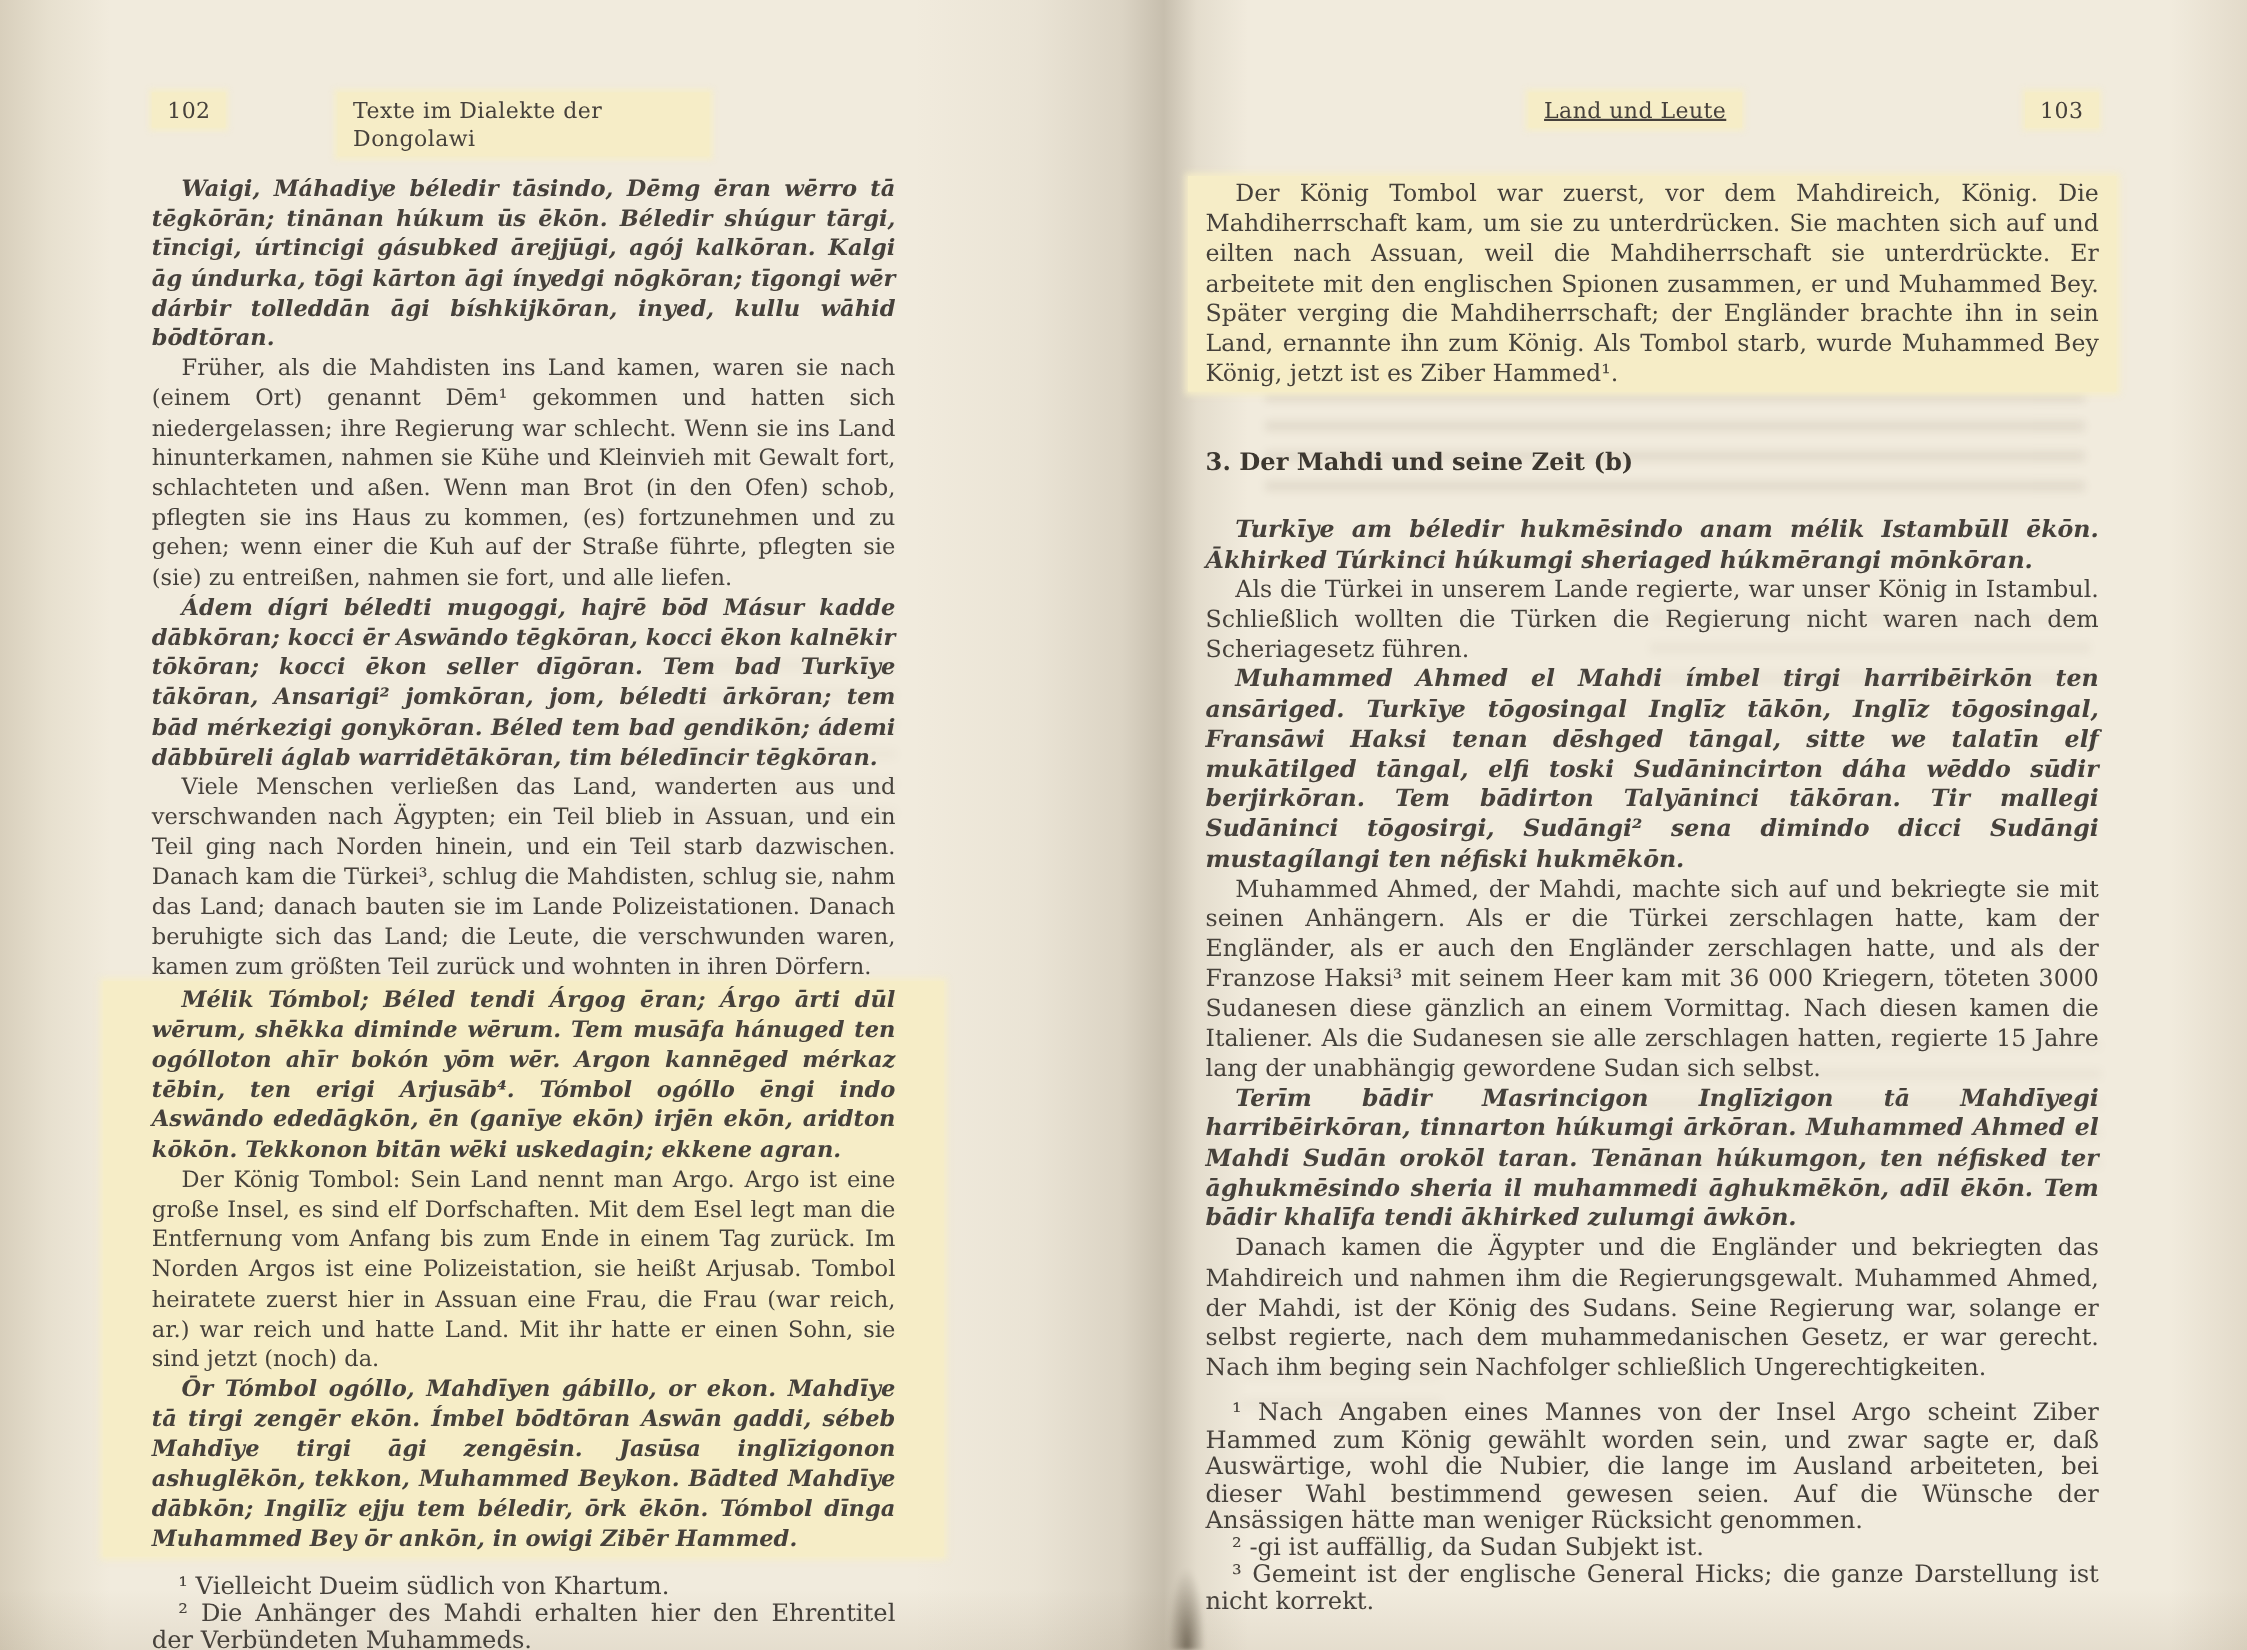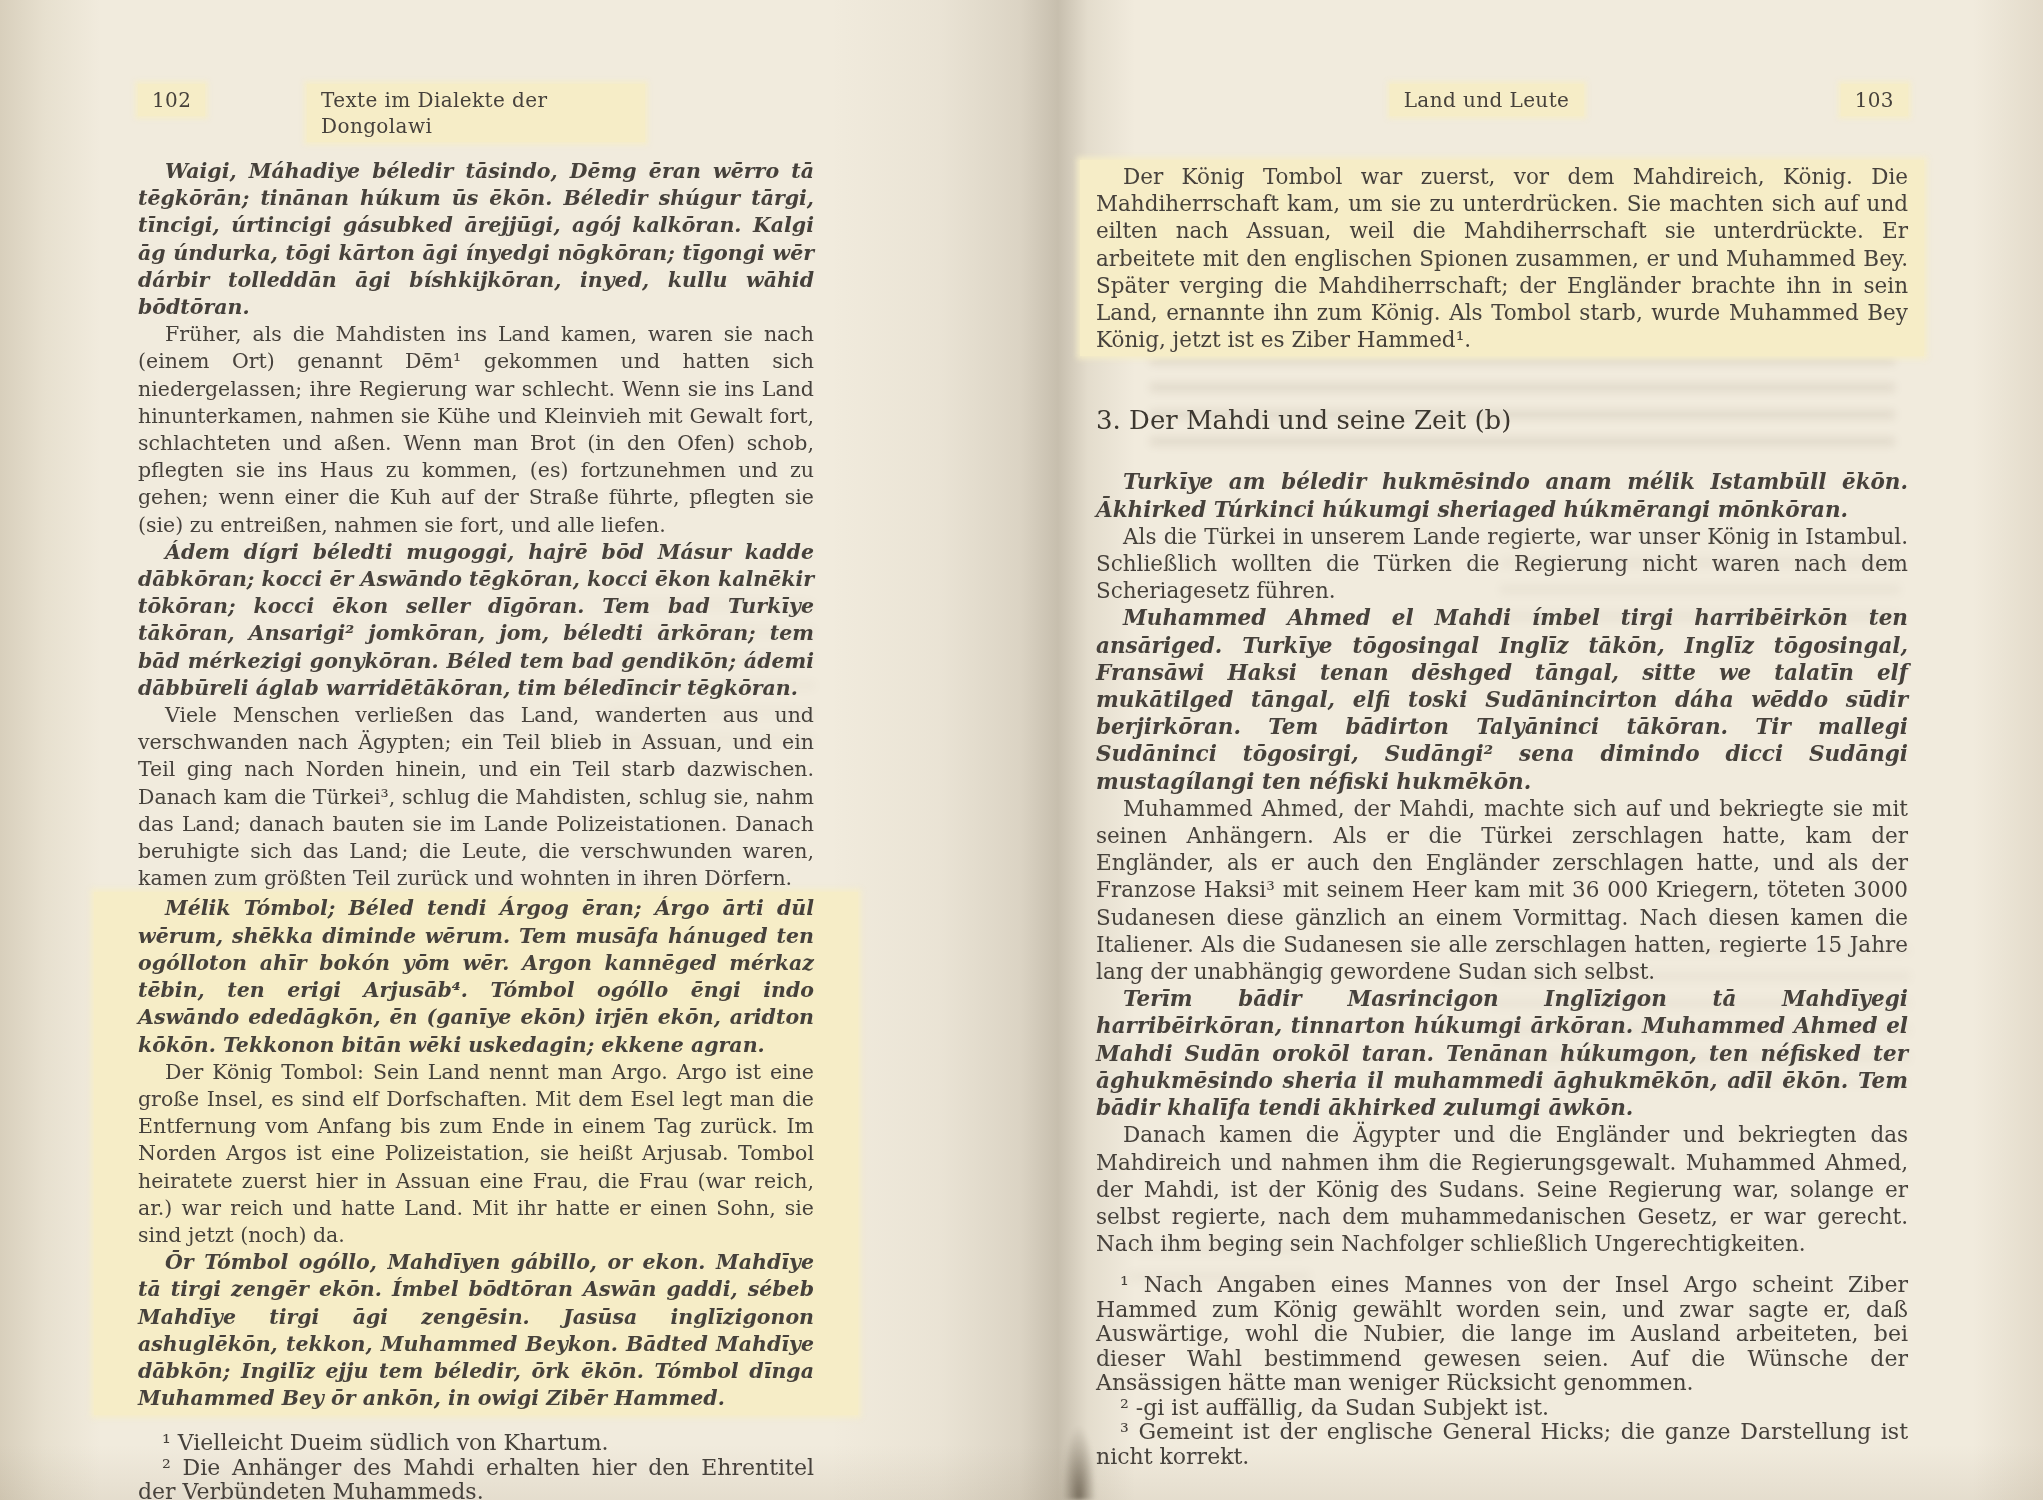--- a/index.html
+++ b/index.html
@@ -30,38 +30,38 @@
   }
   .runner-row { position:absolute; display:flex; align-items:flex-start; z-index:2; }
   .runner-row.left  { top:84px; left:138px;  width:676px; }
   .runner-row.right { top:84px; left:1096px; width:812px; }
   .hl-chip {
     background:#f6edc7; box-shadow:0 0 5px 3px rgba(246,237,199,0.85);
     padding:3px 14px; font-size:20px; letter-spacing:0.4px; line-height:26px;
   }
   .pagenum-left  { margin-right:auto; }
   .runner-title-left  { position:absolute; left:50%; transform:translateX(-50%); }
-  .runner-title-right { position:absolute; left:50%; transform:translateX(-58%); }
+  .runner-title-right { position:absolute; left:50%; transform:translateX(-58%);text-decoration:underline; }
   .pagenum-right { margin-left:auto; }
 
   .body-col { position:absolute; text-align:justify; z-index:1; }
   .body-left  { top:158px; left:138px;  width:676px; font-size:20.5px; line-height:27.2px; }
   .body-right { top:160px; left:1096px; width:812px; font-size:21.5px; line-height:27.2px; }
   p.para { margin:0; text-indent:27px; }
   .nubian { font-style:italic;font-weight:bold; }
   .hl-wrap-left {
     background:#f6edc7; margin:0 -44px; padding:3px 44px;
     box-shadow:0 0 6px 3px rgba(246,237,199,0.9);
   }
   .hl-wrap-right {
     background:#f6edc7; margin:0 -16px 50px -16px; padding:3px 16px;
     box-shadow:0 0 6px 3px rgba(246,237,199,0.9);
   }
   .section-heading {
-    font-weight:normal; font-size:26px; line-height:28px; margin:0 0 34px 0;
+    font-weight:bold; font-size:22px; line-height:28px; margin:0 0 34px 0;
     text-indent:0; color:#3c372f; text-align:left;
   }
   .subtitle { margin:0 0 16px 0; text-indent:0; text-align:left; }
   .footnotes { margin-top:16px; font-size:22px; line-height:24.5px; }
   .footnote { margin:0; text-indent:24px; }
 </style>
 </head>
 <body>
 
 <div class="scan">

